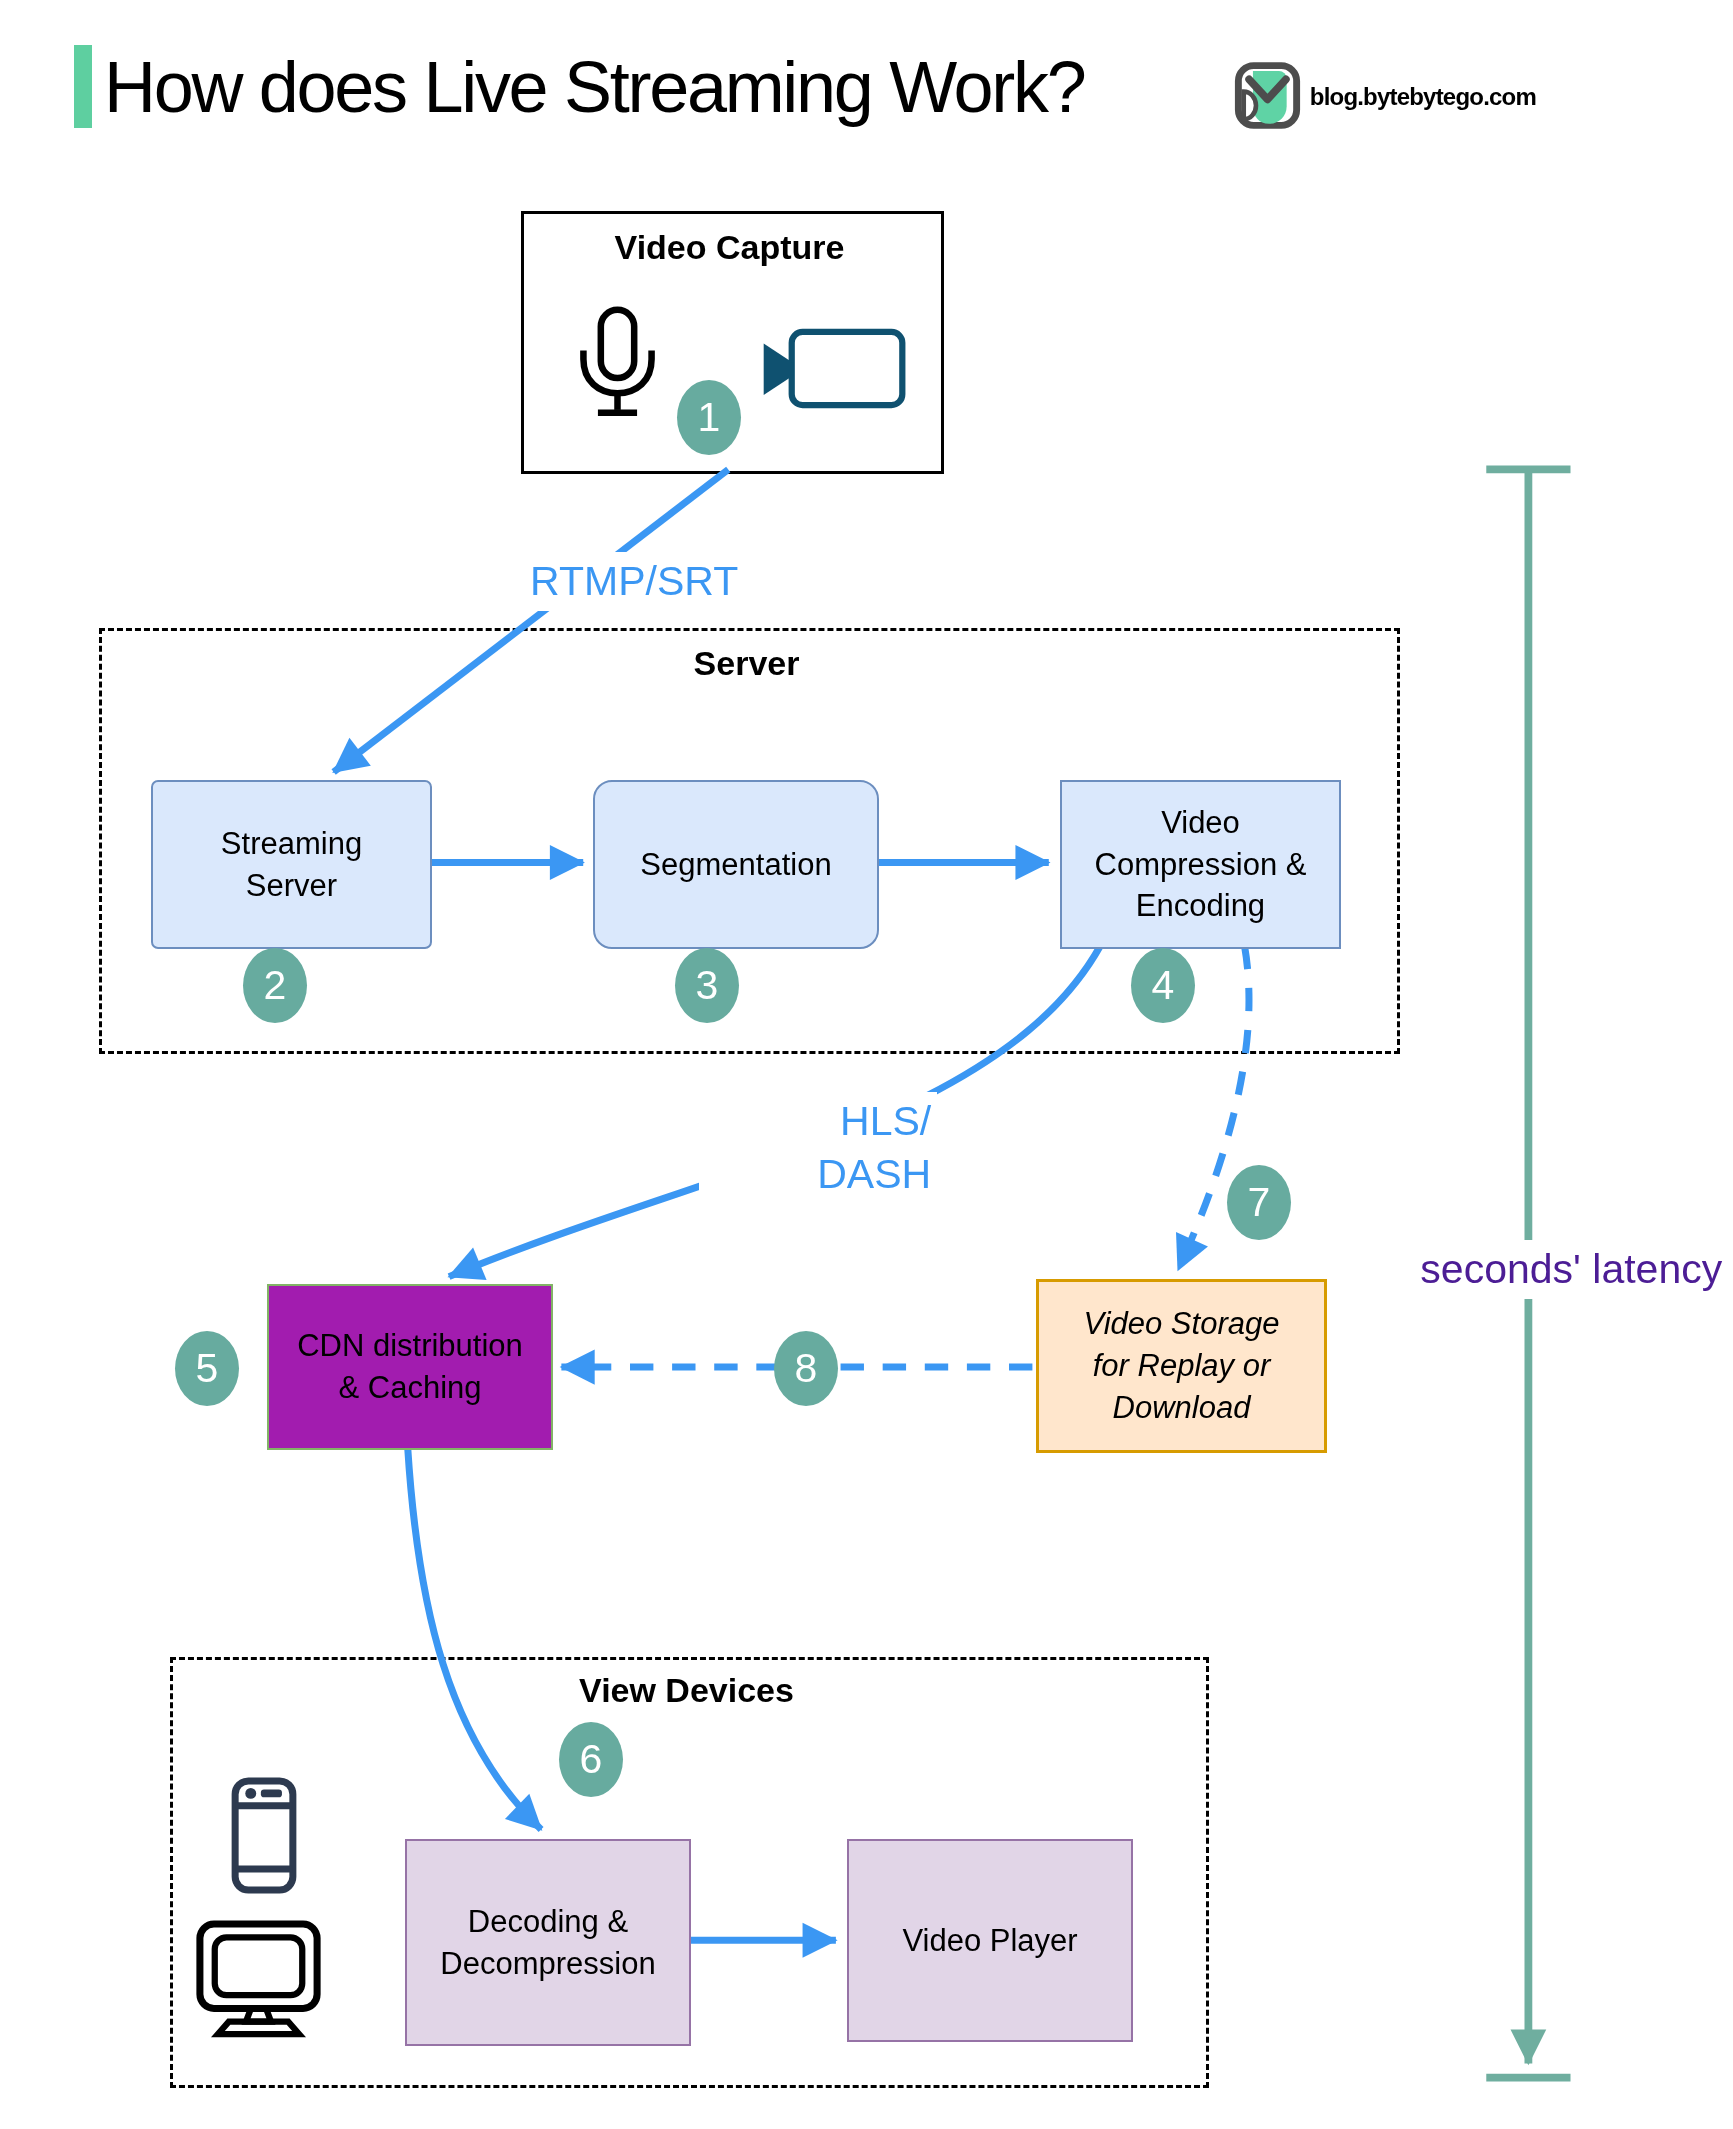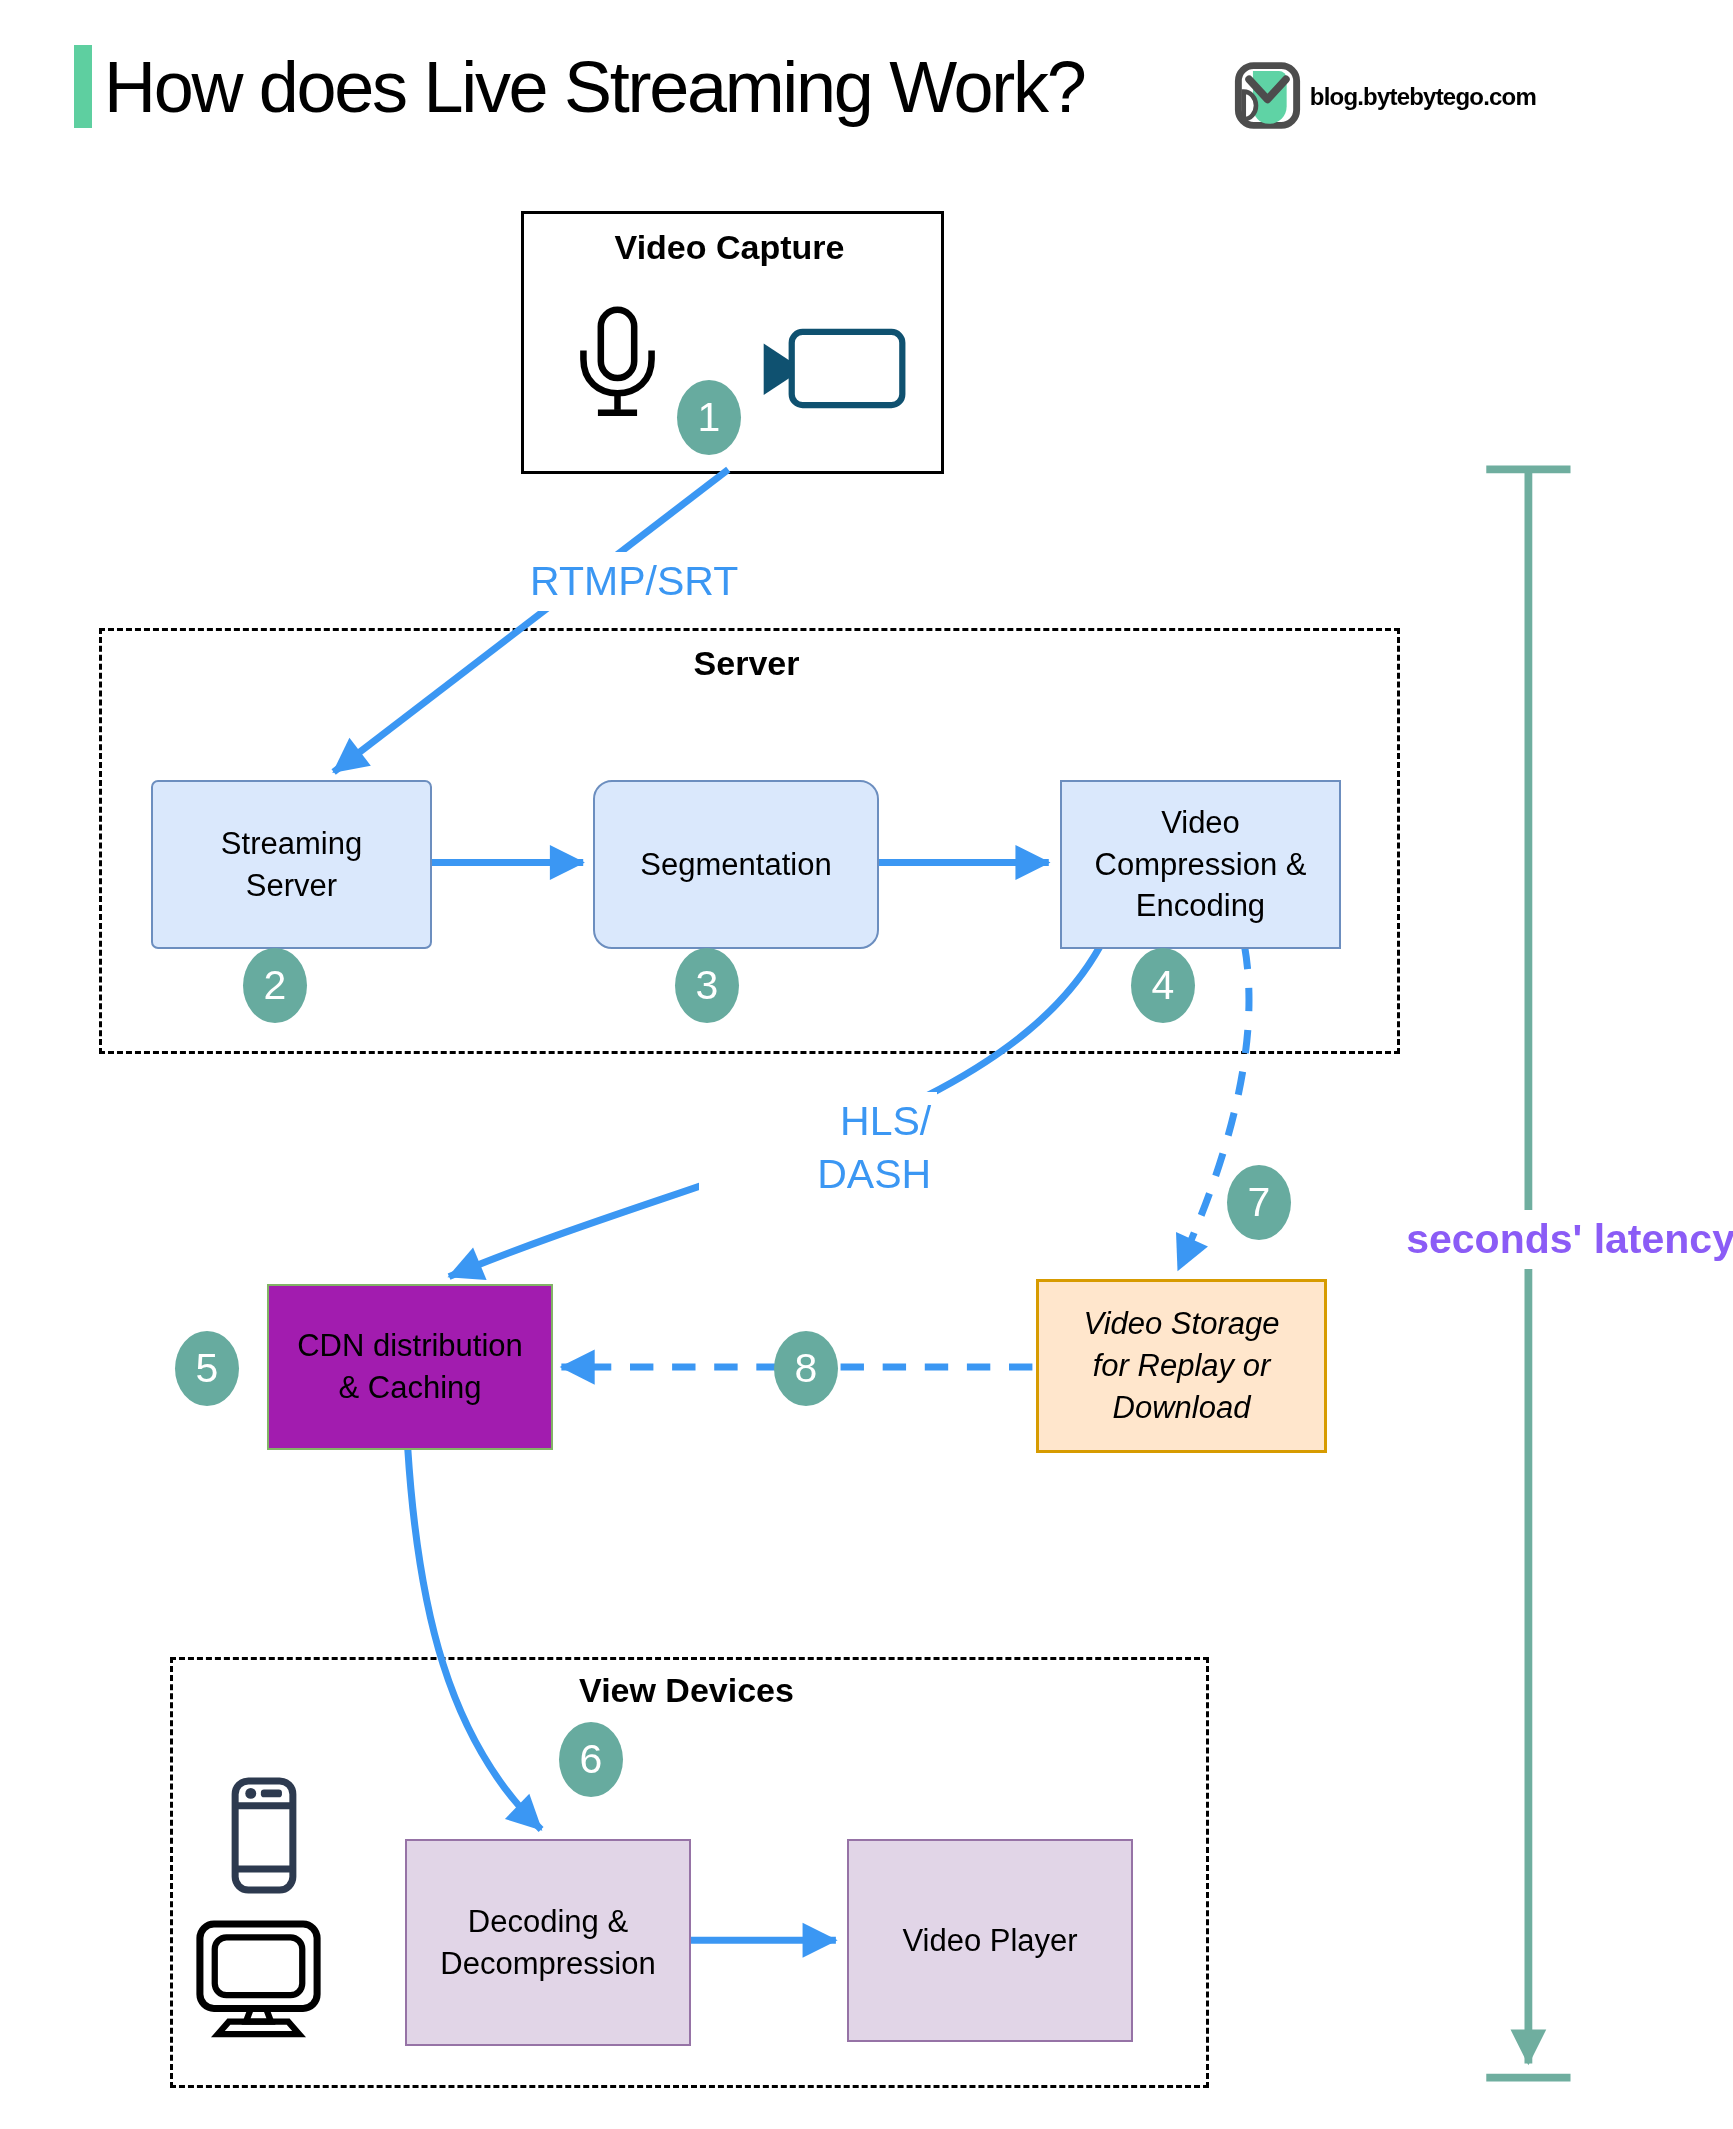--- a/index.html
+++ b/index.html
@@ -50,21 +50,21 @@
     position:absolute;width:64px;height:75px;border-radius:50%;background:#67AB9F;
     color:#fff;font-size:41px;display:flex;align-items:center;justify-content:center;z-index:5;
   }
   
   .edge-label{
     position:absolute;z-index:4;background:#fff;color:#3B97F3;
     font-size:41px;text-align:right;white-space:pre-line;line-height:1.3;padding:3.1px 6.2px;
   }
   .lbl-rtmp{left:441px;top:552px;width:257px;}
   .lbl-hls {left:665px;top:1092px;width:226px;}
-  .lbl-latency{left:1366px;top:1210px;width:316px;color:#8b5cf6;white-space:nowrap;font-weight:bold;}
+  .lbl-latency{left:1366px;top:1240px;width:316px;color:#4c1d95;white-space:nowrap;}
   
   #wires{position:absolute;left:0;top:0;width:1734px;height:2129px;z-index:2;pointer-events:none;}
   
   .icon-abs{position:absolute;z-index:3;}
 </style>
 </head>
 <body>
 
 <div id="canvas">
 

